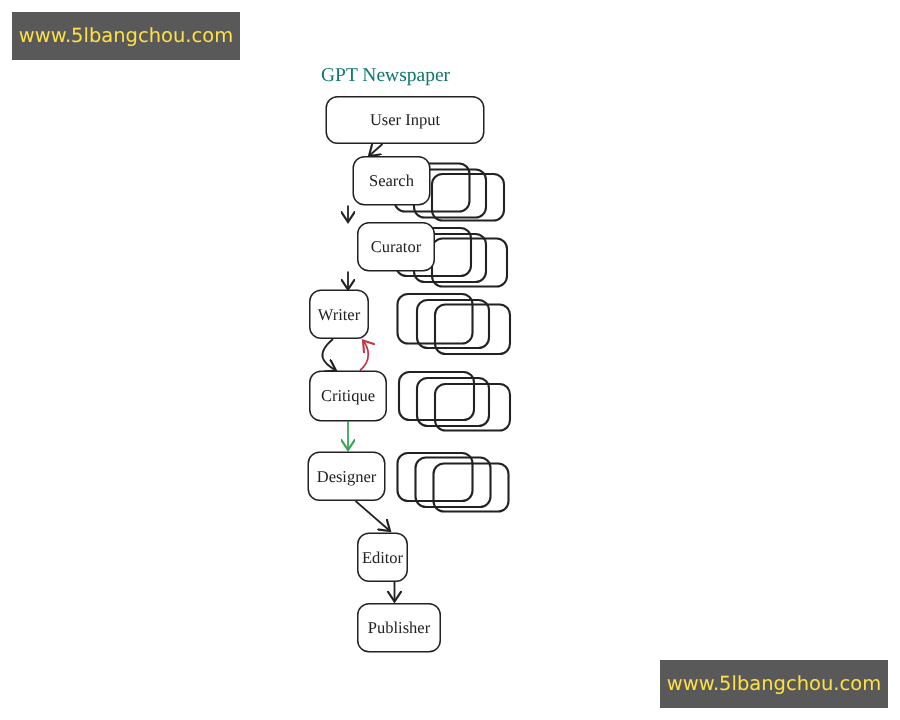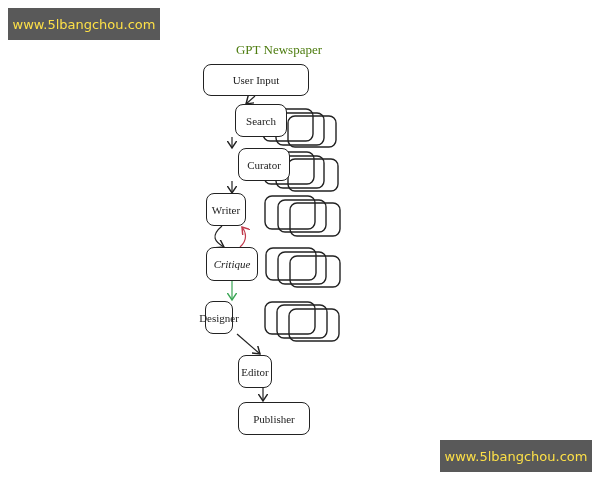--- a/index.html
+++ b/index.html
@@ -1,20 +1,20 @@
 <!DOCTYPE html>
 <html><head>
 <meta charset="utf-8">
 <style>
   html, body { margin:0; padding:0; background:#ffffff; }
   body { width:600px; height:480px; position:relative; overflow:hidden; font-family:"Liberation Serif", serif; }
   .wm { position:absolute; background:#595959; color:#fde047; font-family:"DejaVu Sans", sans-serif; font-size:13px; display:flex; align-items:center; justify-content:center; }
   #wm1 { left:8px; top:8px; width:152px; height:32px; }
   #wm2 { left:440px; top:440px; width:152px; height:32px; }
-  .title { position:absolute; left:224px; top:42px; width:110px; text-align:center; font-size:13px; color:#4d7c0f; }
+  .title { position:absolute; left:202px; top:42px; width:110px; text-align:center; font-size:13px; color:#0f766e; }
   .node { position:absolute; border:1.6px solid #222; border-radius:8px; background:#fff; display:flex; align-items:center; justify-content:center; font-size:11px; color:#222; box-sizing:border-box; }
   svg.lines { position:absolute; left:0; top:0; }
 </style>
 </head>
 <body>
 
 <div id="wm1" class="wm">www.5lbangchou.com</div>
 <div id="wm2" class="wm">www.5lbangchou.com</div>
 
 <div class="title">GPT Newspaper</div>
@@ -52,20 +52,20 @@
       <rect x="290" y="203" width="50" height="33" rx="7"></rect>
     <rect x="266" y="248" width="50" height="32" rx="7"></rect>
       <rect x="278" y="252" width="48" height="32" rx="7"></rect>
       <rect x="290" y="256" width="50" height="31" rx="7"></rect>
     <rect x="265" y="302" width="50" height="32" rx="7"></rect>
       <rect x="277" y="305" width="50" height="33" rx="7"></rect>
       <rect x="289" y="309" width="50" height="32" rx="7"></rect>
   </g>
 </svg>
 
-<div class="node" style="left:203px;top:64px;width:106px;height:32px;">User Input</div>
+<div class="node" style="left:217px;top:64px;width:106px;height:32px;">User Input</div>
 <div class="node" style="left:206px;top:104px;width:52px;height:33px;margin-left:29px;">Search</div>
 <div class="node" style="left:206px;top:148px;width:52px;height:33px;margin-left:32px;">Curator</div>
 <div class="node" style="left:206px;top:193px;width:40px;height:33px;">Writer</div>
-<div class="node" style="left:206px;top:247px;width:52px;height:34px;font-style:italic;">Critique</div>
-<div class="node" style="left:205px;top:301px;width:28px;height:33px;">Designer</div>
+<div class="node" style="left:206px;top:247px;width:52px;height:34px;">Critique</div>
+<div class="node" style="left:205px;top:301px;width:52px;height:33px;">Designer</div>
 <div class="node" style="left:238px;top:355px;width:34px;height:33px;">Editor</div>
-<div class="node" style="left:238px;top:402px;width:72px;height:33px;">Publisher</div>
+<div class="node" style="left:238px;top:402px;width:56px;height:33px;">Publisher</div>
 
 </body></html>

